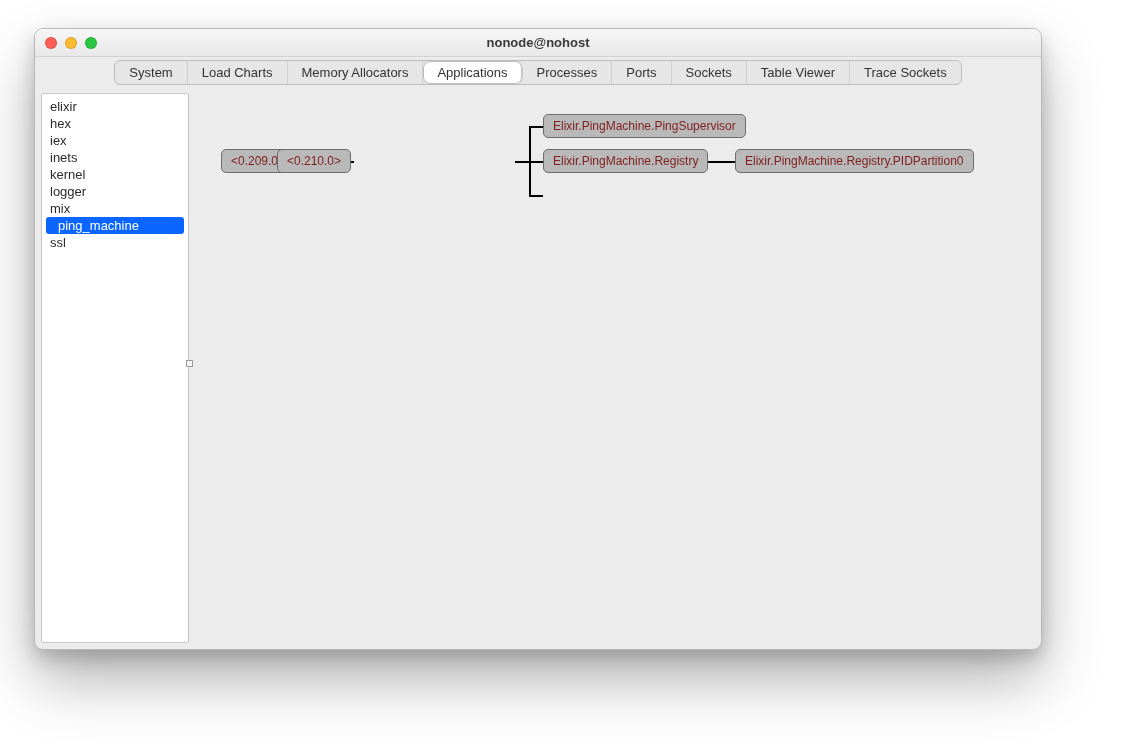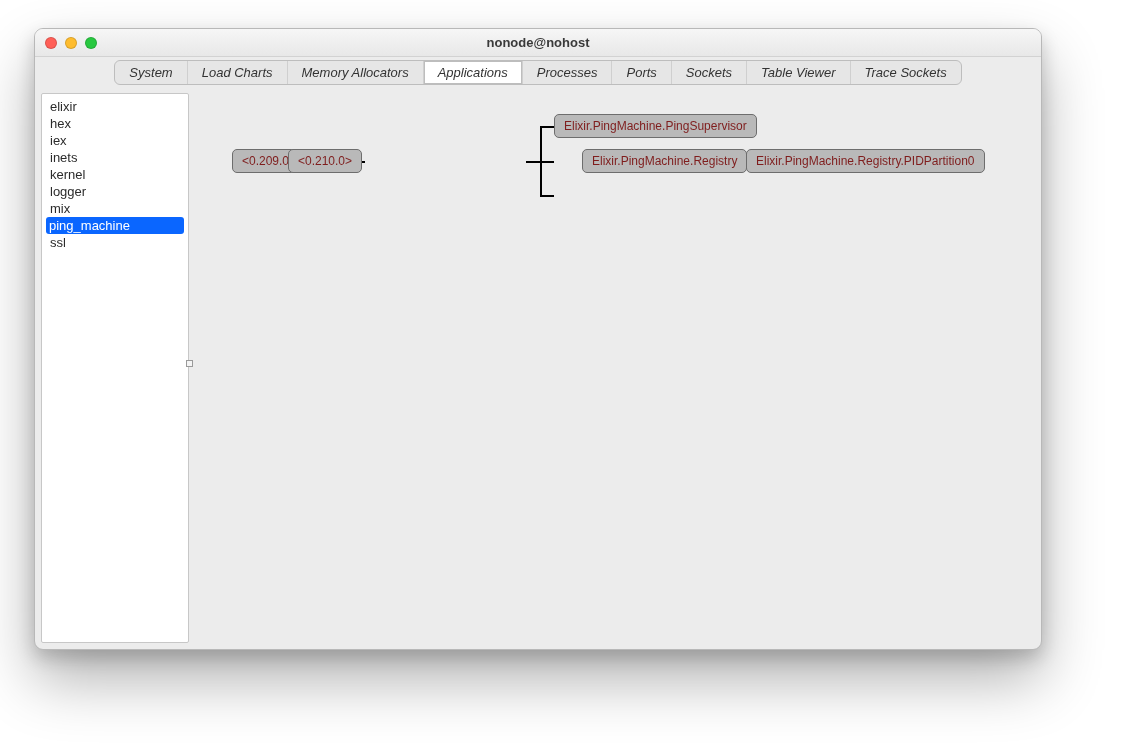--- a/index.html
+++ b/index.html
@@ -23,62 +23,62 @@
   }
   .traffic { position: absolute; left: 10px; top: 8px; display: flex; gap: 8px; }
   .dot { width: 12px; height: 12px; border-radius: 50%; border: .5px solid rgba(0,0,0,.15); }
   .dot.close { background: #ff5f57; }
   .dot.min   { background: #febc2e; }
   .dot.max   { background: #28c840; }
   .title { margin: 0 auto; font-weight: 600; font-size: 13px; color: #3a3a3a; }
 
   .tabbar {
     height: 30px;
-    display: flex; align-items: center; justify-content: center; font-style: italic;
+    display: flex; align-items: center; justify-content: center;
   }
   .tabs {
     display: flex; align-items: stretch;
     border: 1px solid #bdbdbd;
     border-radius: 6px;
     background: #e6e6e6;
     overflow: hidden;
   }
   .tab {
     padding: 4px 14px;
     font-size: 13px;
     color: #333;
     border-right: 1px solid #cfcfcf;
     cursor: default;
     white-space: nowrap;
   }
   .tab:last-child { border-right: none; }
   .tab.active {
     background: #ffffff;
     box-shadow: inset 0 0 0 1px #bdbdbd;
-    border-radius: 0;
+    border-radius: 7px;
   }
 
   .content {
-    flex: 1; display: flex; gap: 15px; padding: 6px;
+    flex: 1; display: flex; gap: 4px; padding: 6px;
   }
   .sidebar {
     width: 148px; background: #ffffff; border: 1px solid #c7c7c7; border-radius: 2px;
     padding: 4px 0; position: relative;
   }
   .app-item {
     padding: 1px 8px;
     font-size: 13px;
     cursor: default;
   }
   .app-item.selected {
     background: #0a66ff;
     color: #ffffff;
     border-radius: 3px;
     margin: 0 4px;
-    padding-left: 3px; padding-right: 6px;
+    padding-left: 12px; padding-right: 6px;
   }
   .splitter-dot {
     position: absolute; right: -5px; top: 266px;
     width: 7px; height: 7px; border: 1px solid #9a9a9a; background: #f4f4f4;
   }
 
   .canvas {
     flex: 1; position: relative;
     background: #ececec;
   }
@@ -151,19 +151,19 @@
         <div class="connector v" style="left:336px; top:33px; height:70px;"></div>
         <div class="connector" style="left:336px; top:33px; width:14px;"></div>
         <div class="connector" style="left:336px; top:68px; width:14px;"></div>
         <div class="connector" style="left:336px; top:102px; width:14px;"></div>
 
         <div class="connector" style="left:496px; top:68px; width:46px;"></div>
 
         <div class="node-box" style="left:28px;  top:56px;"><span>&lt;0.209.0&gt;</span></div>
         <div class="node-box" style="left:84px;  top:56px;text-align:center;"><span>&lt;0.210.0&gt;</span></div>
         <div class="node-box" style="left:350px; top:21px;"><span>Elixir.PingMachine.PingSupervisor</span></div>
-        <div class="node-box" style="left:350px; top:56px;margin-left:28px;"><span>Elixir.PingMachine.Registry</span></div>
+        <div class="node-box" style="left:350px; top:56px;"><span>Elixir.PingMachine.Registry</span></div>
         <div class="node-box" style="left:542px; top:56px;"><span>Elixir.PingMachine.Registry.PIDPartition0</span></div>
       </div>
     </div>
 
   </div>
 </div>
 
 </body></html>

